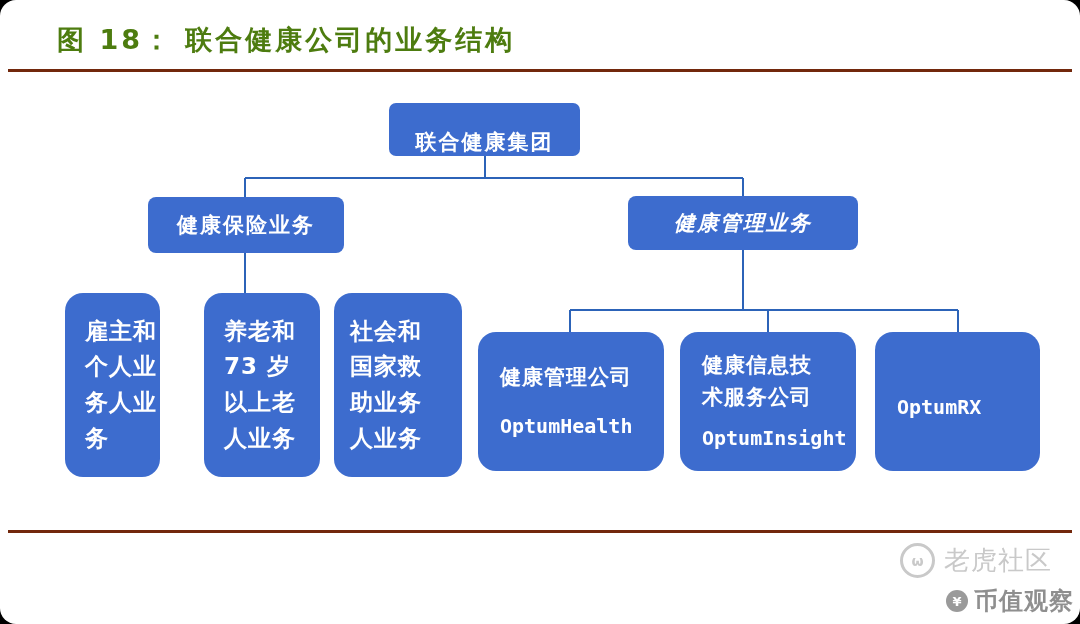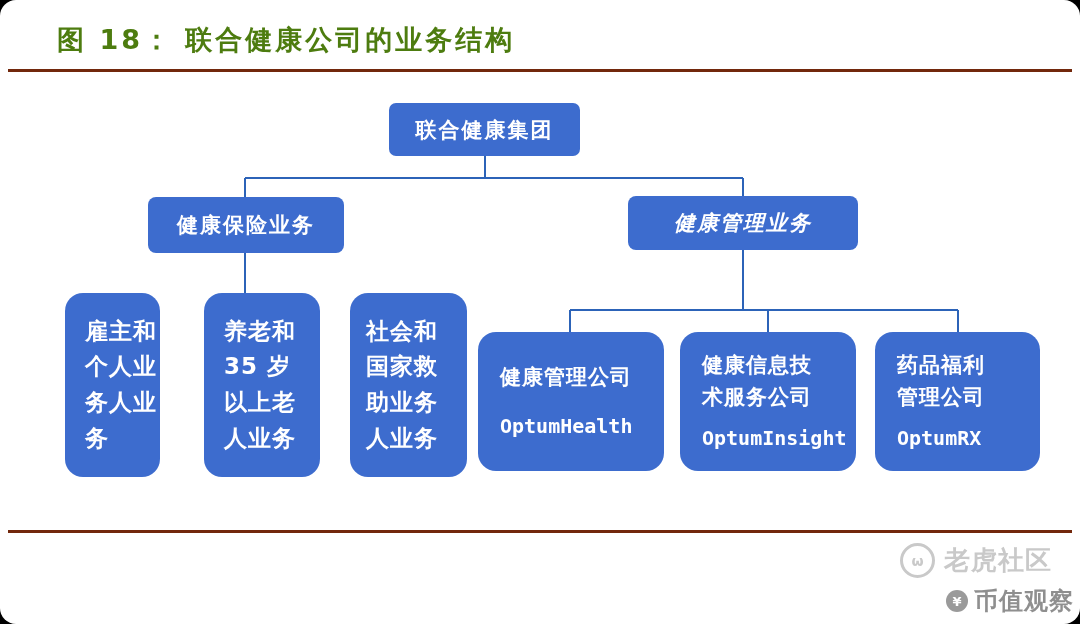--- a/index.html
+++ b/index.html
@@ -26,38 +26,38 @@
   svg.connectors { position:absolute; left:0; top:0; width:1080px; height:624px; }
 
   .node {
     position:absolute; background:#3d6cce; color:#fff; font-weight:bold;
     box-sizing:border-box;
   }
   .node .txt { white-space:pre-line; }
 
   .node-root {
     left:389px; top:103px; width:191px; height:53px; border-radius:7px;
-    display:flex; align-items:center; justify-content:center;
+    display:flex; align-items:flex-end; justify-content:center;
     font-size:21px; letter-spacing:2px;
   }
   .node-branch {
     display:flex; align-items:center; justify-content:center;
     font-size:21px; letter-spacing:2px; border-radius:8px;
   }
   .node-insurance { left:148px; top:197px; width:196px; height:56px; }
   .node-management { left:628px; top:196px; width:230px; height:54px;font-style:italic; }
 
   .leaf-tall {
     top:293px; height:184px; border-radius:18px;
     display:flex; align-items:center; padding-left:20px;
     font-size:23px; line-height:1.55; letter-spacing:1px;
   }
   .leaf-a { left:65px;  width:95px; }
   .leaf-b { left:204px; width:116px; }
-  .leaf-c { left:350px; width:117px;padding-left:16px; }
+  .leaf-c { left:334px; width:128px;padding-left:16px; }
 
   .leaf-wide {
     top:332px; height:139px; border-radius:18px;
     display:flex; flex-direction:column; justify-content:center;
     align-items:flex-start; padding-left:22px;
     font-size:21px; line-height:1.5; letter-spacing:1px;
   }
   .leaf-d { left:478px; width:186px; }
   .leaf-e { left:680px; width:176px; }
   .leaf-f { left:875px; width:165px; }
@@ -69,21 +69,21 @@
 
   .wm-tiger {
     position:absolute; left:900px; top:543px;
     display:flex; align-items:center; gap:9px; color:#c9c9c9;
   }
   .tiger-logo {
     width:29px; height:29px; border:3px solid #c9c9c9; border-radius:50%;
     display:flex; align-items:center; justify-content:center;
     font-size:14px; font-weight:bold; color:#c9c9c9;
   }
-  .wm-tiger .label { font-size:26px; font-weight:bold; letter-spacing:1px; }
+  .wm-tiger .label { font-size:26px; font-weight:normal; letter-spacing:1px; }
 
   .wm-coin {
     position:absolute; left:946px; top:585px;
     display:flex; align-items:center; gap:6px; color:#8f8f8f;
   }
   .coin-logo {
     width:22px; height:22px; background:#9a9a9a; color:#fff; border-radius:50%;
     display:flex; align-items:center; justify-content:center;
     font-size:13px; font-weight:bold;
   }
@@ -126,21 +126,21 @@
 
   <div class="node leaf-tall leaf-a">
     <span class="txt">雇主和
 个人业
 务人业
 务</span>
   </div>
 
   <div class="node leaf-tall leaf-b">
     <span class="txt">养老和
-35 岁
+73 岁
 以上老
 人业务</span>
   </div>
 
   <div class="node leaf-tall leaf-c">
     <span class="txt">社会和
 国家救
 助业务
 人业务</span>
   </div>
@@ -150,22 +150,20 @@
     <span class="txt en">OptumHealth</span>
   </div>
 
   <div class="node leaf-wide leaf-e">
     <span class="txt">健康信息技
 术服务公司</span>
     <span class="txt en">OptumInsight</span>
   </div>
 
   <div class="node leaf-wide leaf-f">
-    <span class="txt">药品福利
-管理公司</span>
     <span class="txt en">OptumRX</span>
   </div>
 
   <div class="divider bottom"></div>
 
   <div class="wm-tiger">
     <span class="tiger-logo">ω</span>
     <span class="label">老虎社区</span>
   </div>
 

